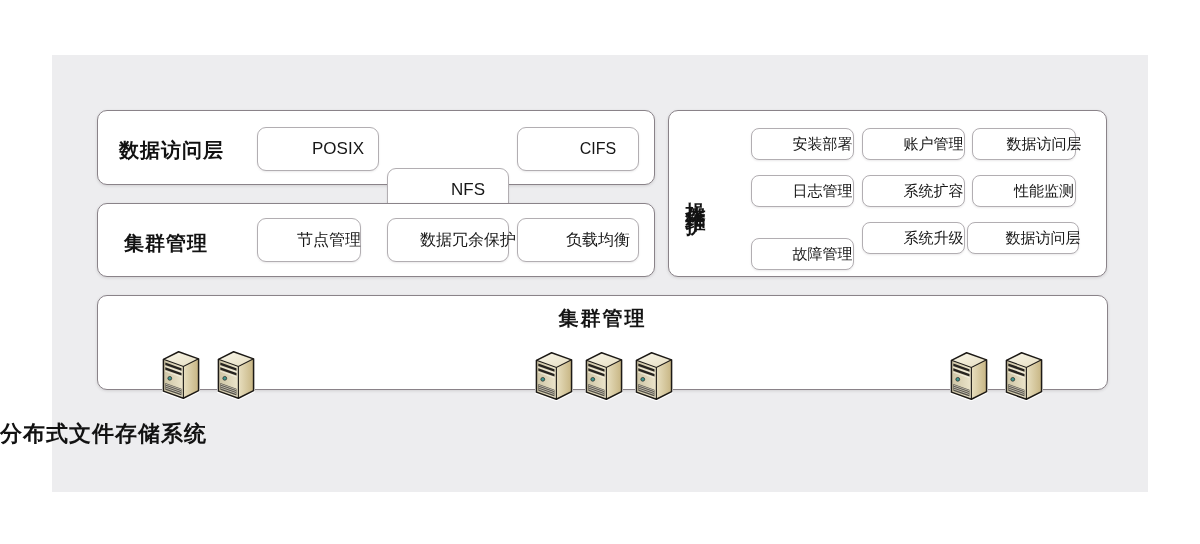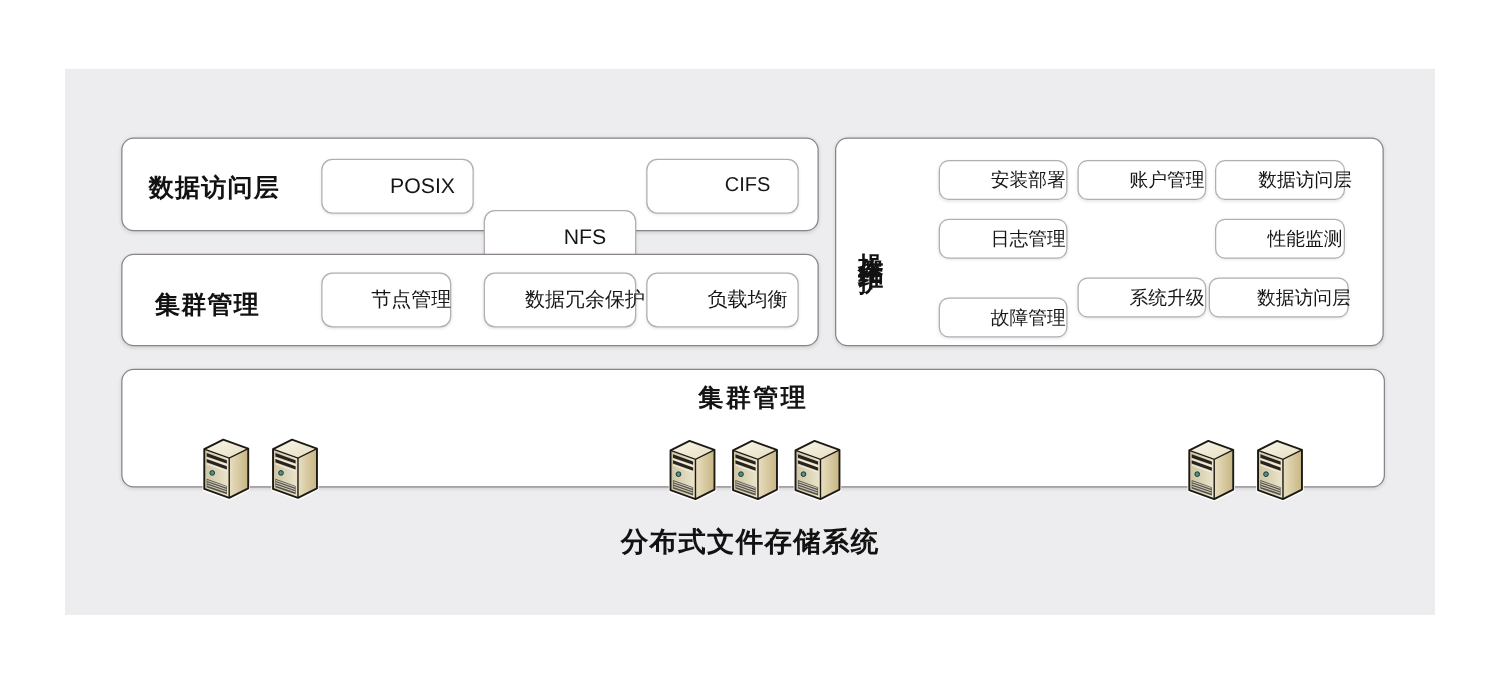--- a/index.html
+++ b/index.html
@@ -55,21 +55,21 @@
   
   .box-storage { left: 97px; top: 295px; width: 1011px; height: 95px; }
   .storage-title {
     position: absolute; left: 0; top: 9px; width: 100%; text-align: center;
     font-size: 20px; font-weight: 700; letter-spacing: 2px;
   }
 
   .server-slot { position: absolute; width: 38px; height: 52px; }
 
   .caption {
-    position: absolute; left: 0; top: 419px; width: 1200px; text-align: center;
+    position: absolute; left: 0; top: 419px; width: 1200px; 
     font-size: 22px; font-weight: 600; letter-spacing: 1px; color: #121212;
   }
 </style>
 </head>
 <body>
 
 <div class="page">
   <div class="panel-bg"></div>
 
   <div class="box box-access">
@@ -87,20 +87,21 @@
   </div>
 
   <div class="box box-ops">
     <div class="ops-title">
       <span>操作维护</span>
     </div>
     <div class="btn small" style="left:82px;  top:17px;  width:103px; height:32px;">安装部署</div>
     <div class="btn small" style="left:193px; top:17px;  width:103px; height:32px;">账户管理</div>
     <div class="btn small" style="left:303px; top:17px;  width:104px; height:32px;">数据访问层</div>
     <div class="btn small" style="left:82px;  top:64px;  width:103px; height:32px;">日志管理</div>
+    <div class="btn small" style="left:193px; top:64px;  width:103px; height:32px;">系统扩容</div>
     <div class="btn small" style="left:303px; top:64px;  width:104px; height:32px;">性能监测</div>
     <div class="btn small" style="left:82px;  top:111px; width:103px; height:32px;margin-top:16px;">故障管理</div>
     <div class="btn small" style="left:193px; top:111px; width:103px; height:32px;">系统升级</div>
     <div class="btn small" style="left:298px; top:111px; width:112px; height:32px;">数据访问层</div>
   </div>
 
   <div class="box box-storage">
     <div class="storage-title">集群管理</div>
 
   </div>

